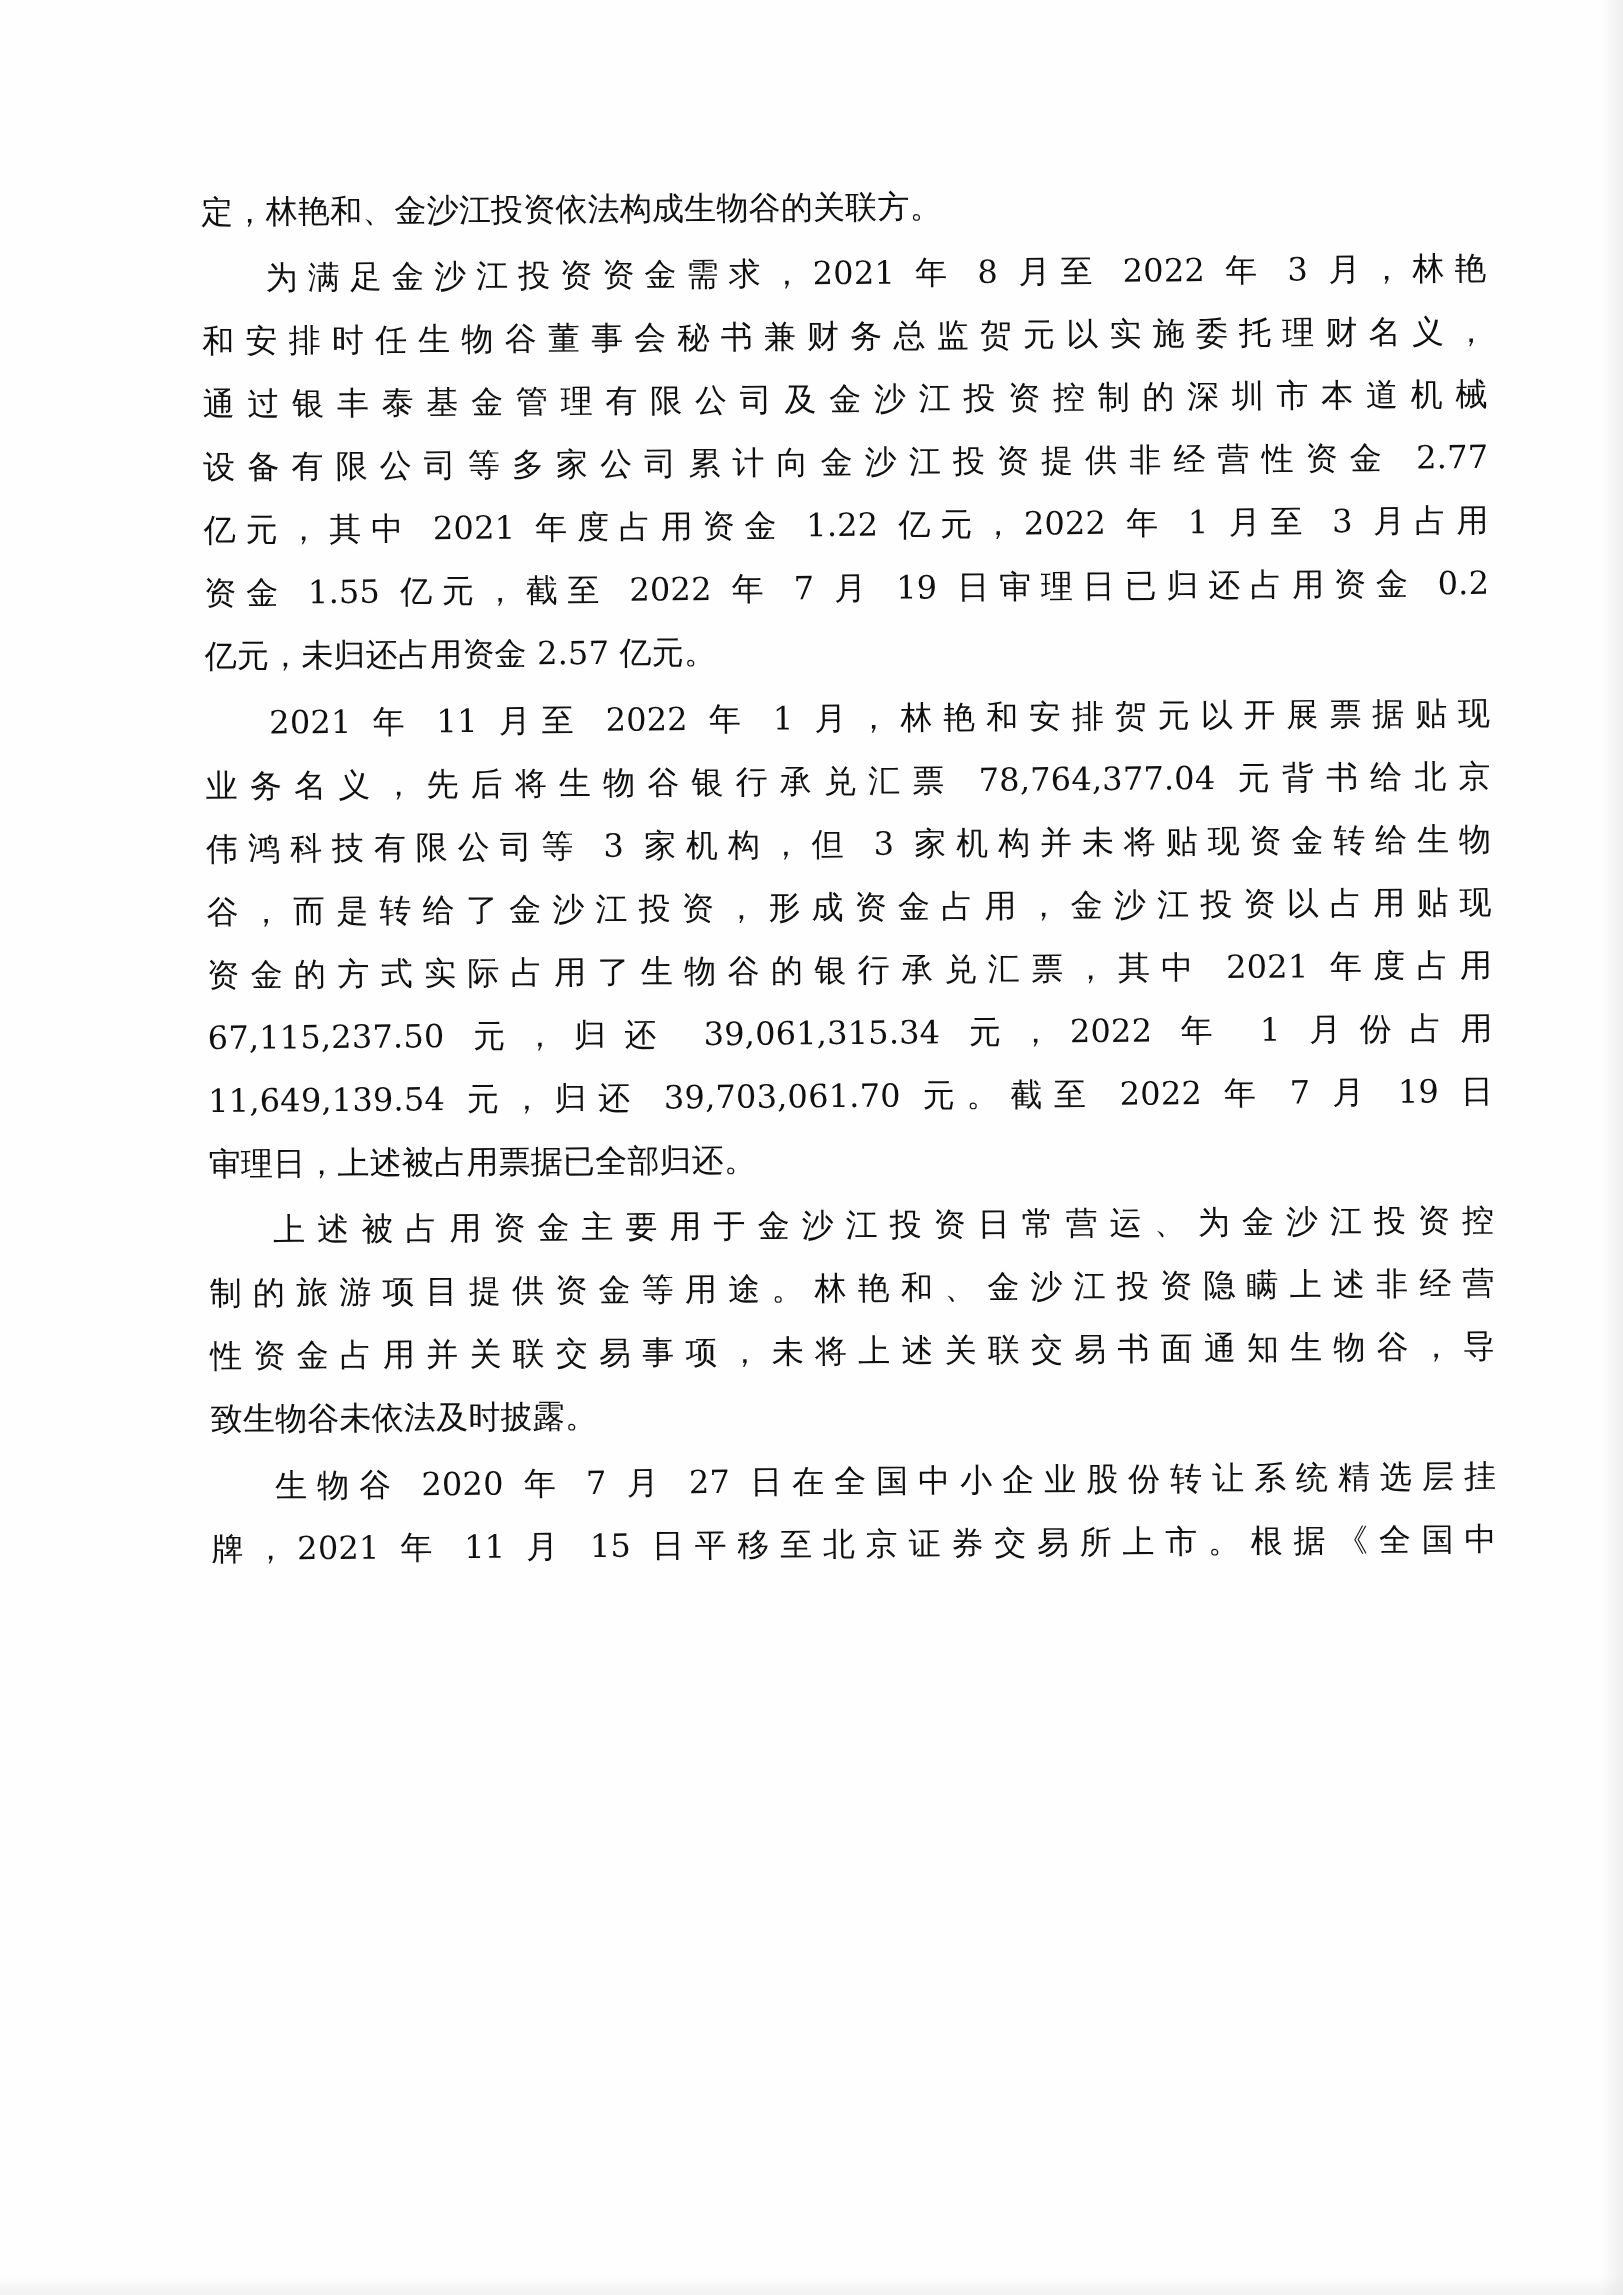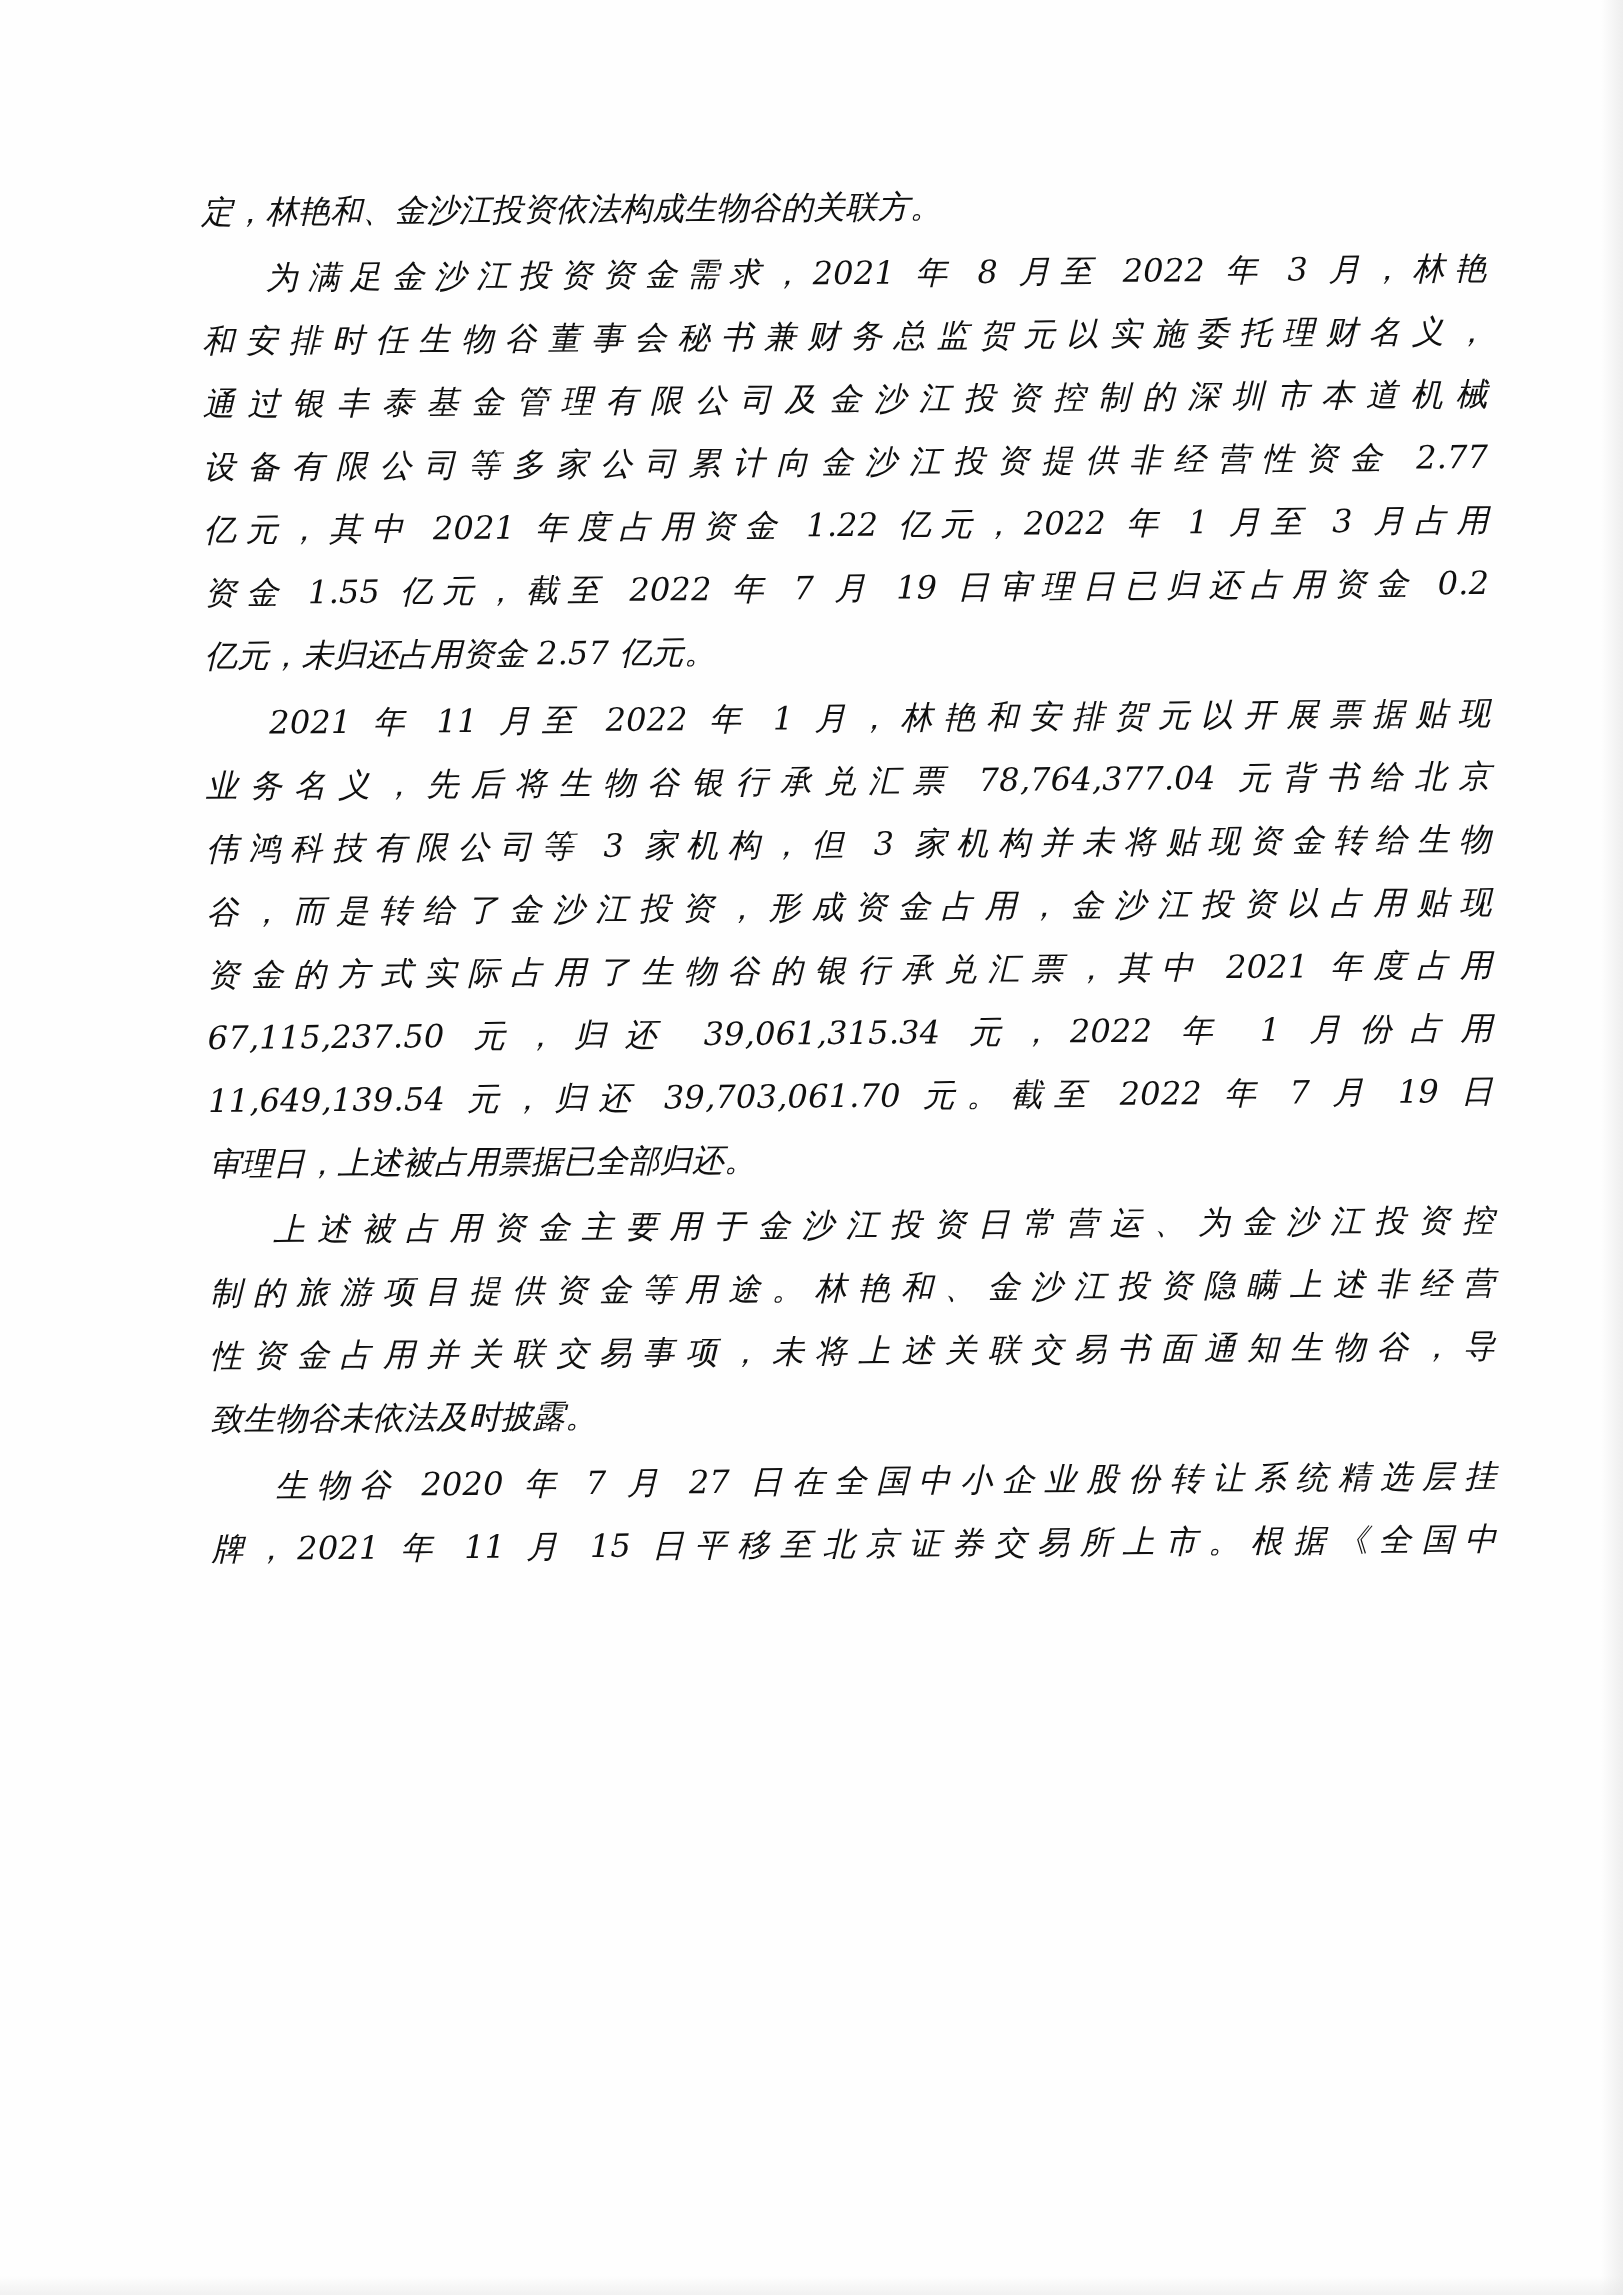--- a/index.html
+++ b/index.html
@@ -16,21 +16,20 @@
   }
 
   
   #page-surface {
     position: absolute;
     left: 0;
     top: 0;
     width: 1623px;
     height: 2295px;
     background: #fefefe;
-    font-style: italic;
   }
 
   
   #scan-edge-right {
     position: absolute;
     right: 0;
     top: 0;
     width: 22px;
     height: 2295px;
     background: linear-gradient(to right, rgba(255,255,255,0) 0%, rgba(225,225,225,0.55) 100%);

